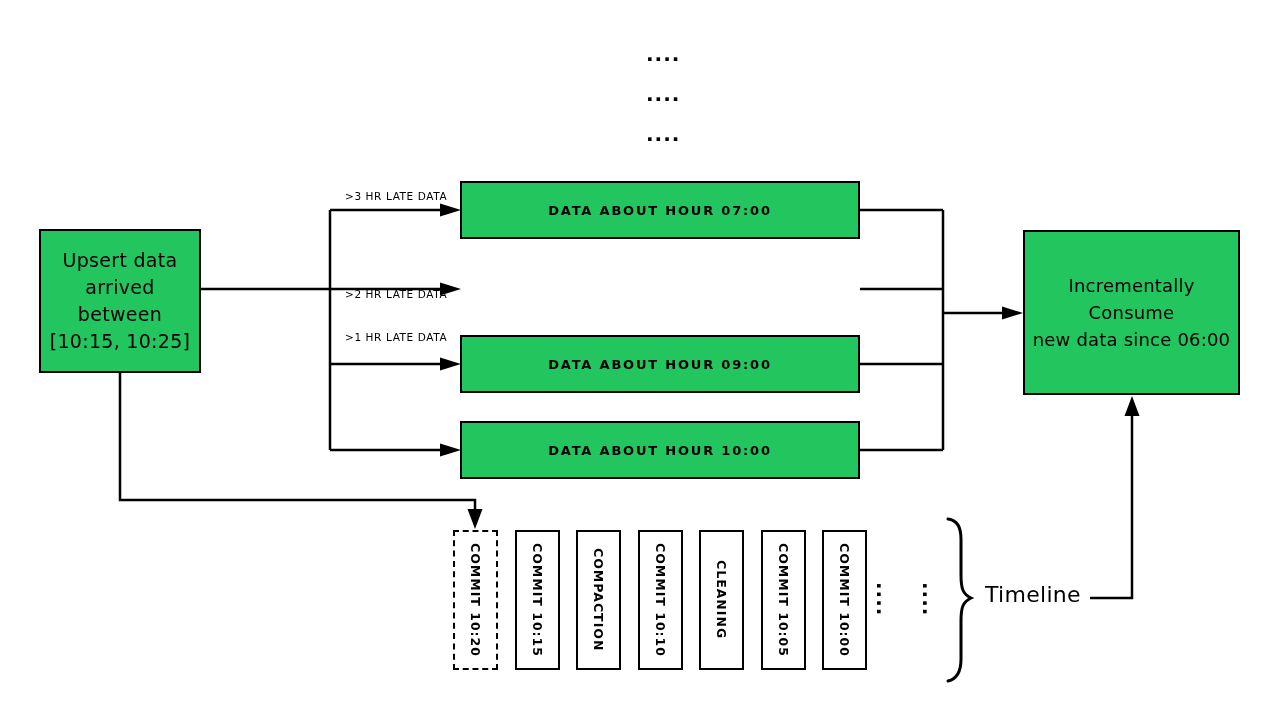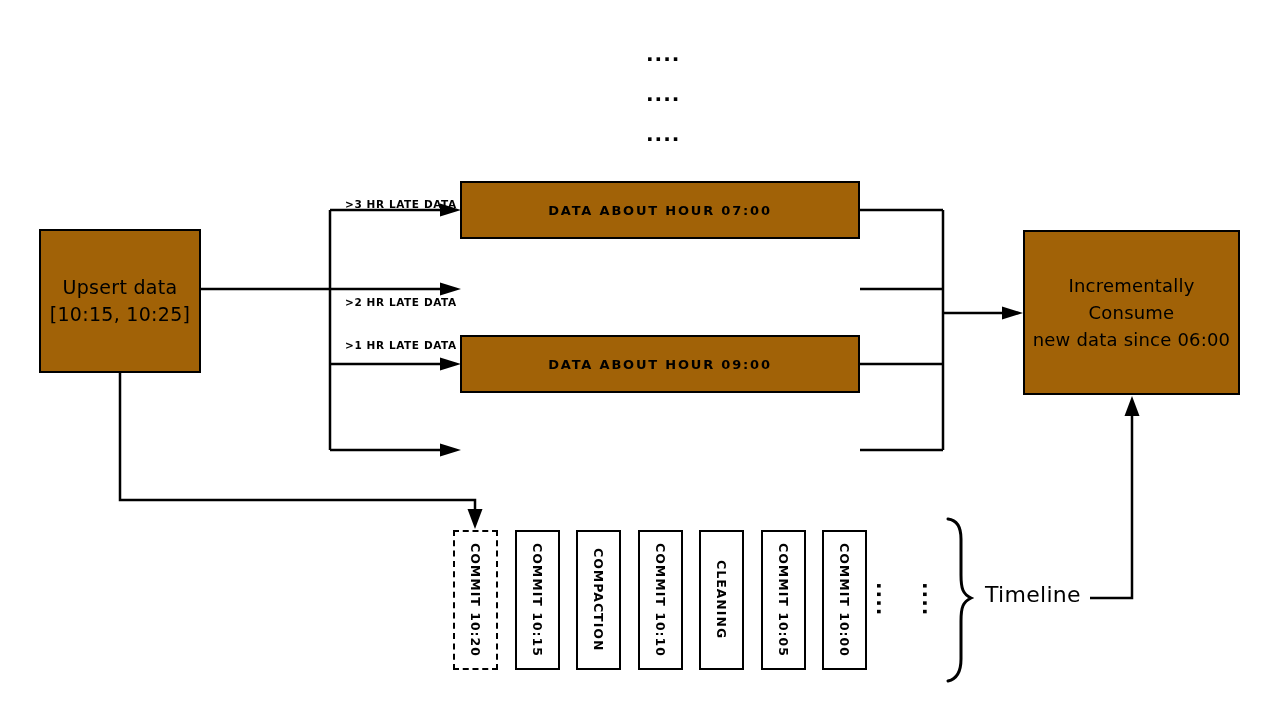--- a/index.html
+++ b/index.html
@@ -17,21 +17,21 @@
     color: #000;
   }
   .wires {
     position: absolute;
     left: 0; top: 0;
     width: 1280px; height: 720px;
   }
   .box {
     position: absolute;
     border: 2.5px solid #000;
-    background: #a16207;
+    background: #22c55e;
     box-sizing: border-box;
     display: flex;
     flex-direction: column;
     align-items: center;
     justify-content: center;
     text-align: center;
   }
   .upsert-box {
     left: 39px; top: 229px; width: 162px; height: 144px;
     font-size: 19px; line-height: 27px; letter-spacing: 0.3px;
@@ -39,25 +39,24 @@
   .consume-box {
     left: 1023px; top: 230px; width: 217px; height: 165px;
     font-size: 18px; line-height: 27px; letter-spacing: 0.2px; align-items: center;
   }
   .hour-box {
     left: 460px; width: 400px; height: 58px;
     font-weight: bold; font-size: 13px; letter-spacing: 1.8px;
   }
   .late-label {
     position: absolute;
-    font-weight: bold;
+    font-weight: normal;
     font-size: 10.5px;
     letter-spacing: 0.6px;
     white-space: nowrap;
-    margin-top: 8px;
   }
   .tl-box {
     position: absolute;
     top: 530px;
     width: 45px; height: 140px;
     border: 2.5px solid #000;
     background: #fff;
     box-sizing: border-box;
     display: flex;
     align-items: center;
@@ -123,32 +122,36 @@
     </g>
     <path d="M948 519 C957 520 961 527 961 539 L961 575 C961 589 963 594 971 598 C963 602 961 607 961 621 L961 659 C961 671 957 679 948 681" stroke="#000" stroke-width="3" fill="none" stroke-linecap="round"></path>
   </svg>
 
   <div class="ellipsis-row" style="top:44px">....</div>
   <div class="ellipsis-row" style="top:84px">....</div>
   <div class="ellipsis-row" style="top:124px">....</div>
 
   <div class="box upsert-box">
     <div>Upsert data</div>
+    <div>arrived between</div>
     <div>[10:15, 10:25]</div>
   </div>
 
   <div class="late-label" style="left:345px; top:190px">&gt;3 HR LATE DATA</div>
   <div class="late-label" style="left:345px; top:288px">&gt;2 HR LATE DATA</div>
   <div class="late-label" style="left:345px; top:331px">&gt;1 HR LATE DATA</div>
 
   <div class="box hour-box" style="top:181px">
     <span>DATA ABOUT HOUR 07:00</span>
   </div>
   <div class="box hour-box" style="top:335px">
     <span>DATA ABOUT HOUR 09:00</span>
+  </div>
+  <div class="box hour-box" style="top:421px">
+    <span>DATA ABOUT HOUR 10:00</span>
   </div>
 
   <div class="box consume-box">
     <div>Incrementally Consume</div>
     <div>new data since 06:00</div>
   </div>
 
   <div class="tl-box dashed" style="left:453px">
     <span>COMMIT 10:20</span>
   </div>

